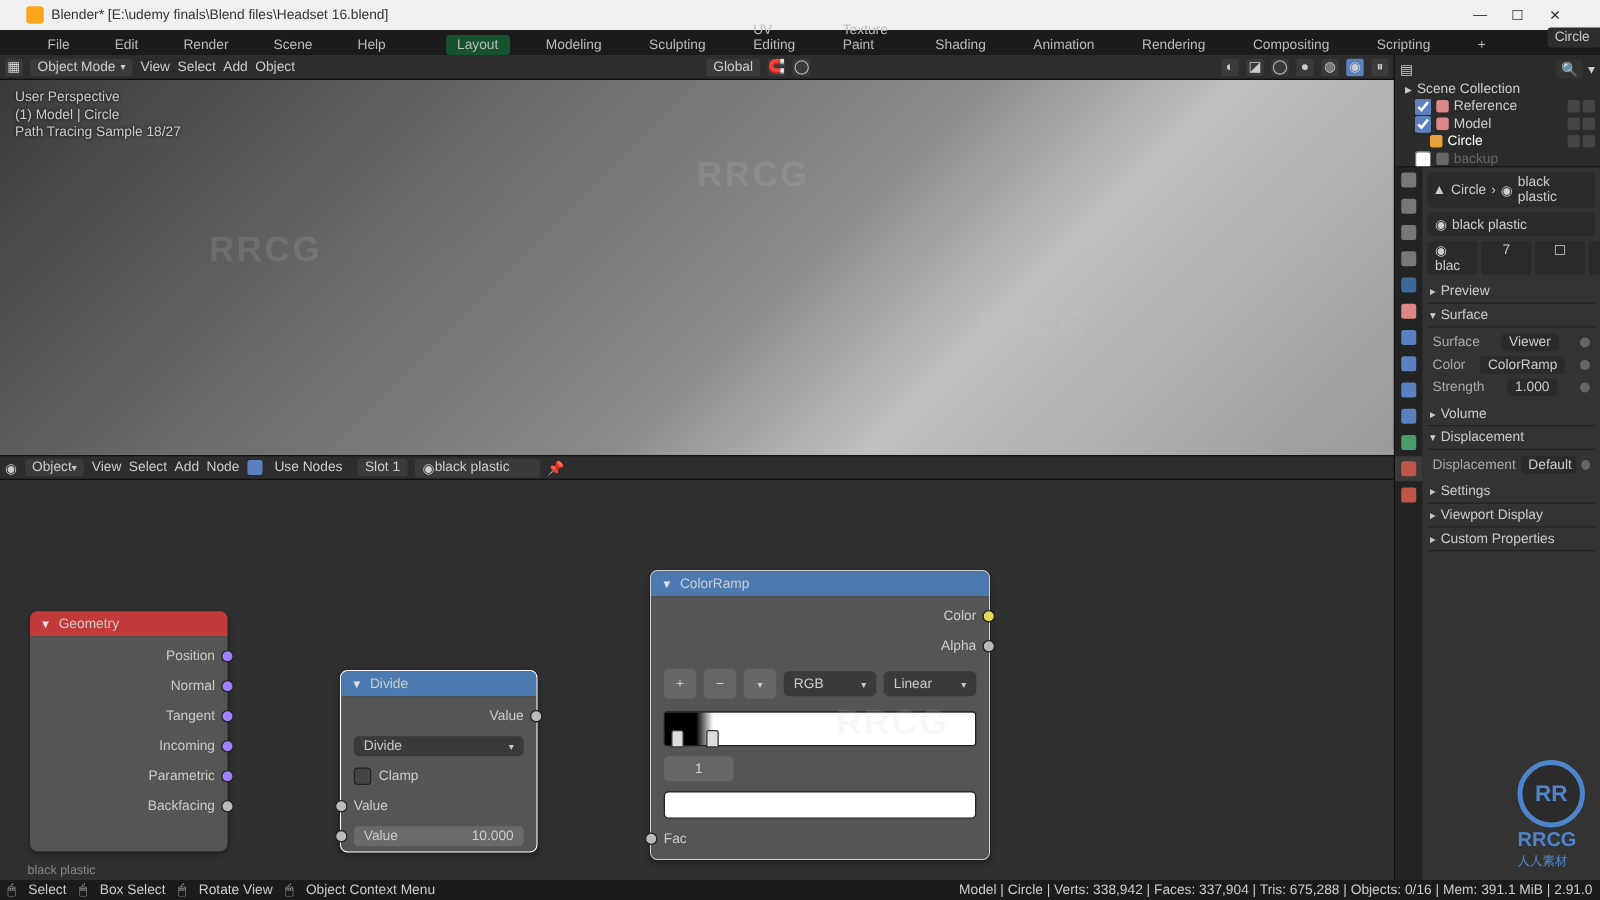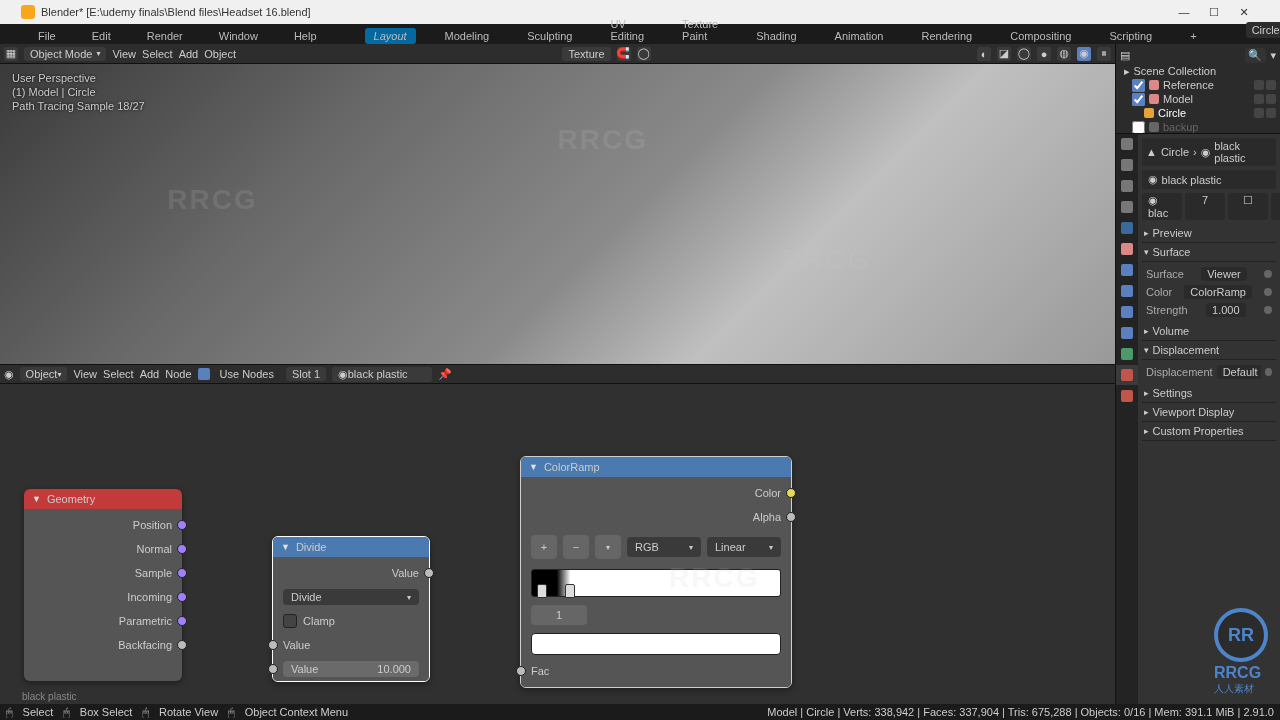--- a/index.html
+++ b/index.html
@@ -10,21 +10,21 @@
 .titlebar .app-icon { width: 14px; height: 14px; background: #faa61a; border-radius: 3px; margin-right: 6px; }
 .titlebar .title { color: #333; font-size: 11px; flex: 1; }
 .titlebar .win-btns { display: flex; }
 .titlebar .win-btn { width: 30px; height: 18px; display: flex; align-items: center; justify-content: center; color: #333; }
 
 
 .topmenu { height: 20px; background: #1b1b1b; display: flex; align-items: flex-end; padding: 0 6px; gap: 20px; }
 .topmenu .logo { width: 14px; height: 14px; background: #faa61a; border-radius: 3px; margin-right: 4px; }
 .topmenu .item { padding: 2px 8px; color: #bbb; }
 .topmenu .ws { padding: 2px 9px; color: #bbb; }
-.topmenu .ws.active { background: #0369a1; border-radius: 3px; font-style: italic; }
+.topmenu .ws.active { background: #14532d; border-radius: 3px; }
 .topmenu .spacer { flex: 1; }
 .topmenu .right { display: flex; align-items: center; gap: 6px; }
 .topmenu .field { background: #2d2d2d; border-radius: 3px; padding: 2px 6px; min-width: 60px; }
 
 
 .main-split { display: flex; height: calc(100% - 20px - 20px - 16px); }
 .main-left { flex: 1; display: flex; flex-direction: column; }
 .main-right { width: 165px; background: #2b2b2b; border-left: 1px solid #111; display: flex; flex-direction: column; }
 
 
@@ -136,21 +136,21 @@
     <div class="win-btn">☐</div>
     <div class="win-btn">✕</div>
   </div>
 </div>
 
 <div class="topmenu">
   <div class="logo"></div>
   <span class="item">File</span>
   <span class="item">Edit</span>
   <span class="item">Render</span>
-  <span class="item">Window</span>
+  <span class="item">Scene</span>
   <span class="item">Help</span>
   <span style="width:10px"></span>
   <span class="ws active">Layout</span>
   <span class="ws">Modeling</span>
   <span class="ws">Sculpting</span>
   <span class="ws">UV Editing</span>
   <span class="ws">Texture Paint</span>
   <span class="ws">Shading</span>
   <span class="ws">Animation</span>
   <span class="ws">Rendering</span>
@@ -172,21 +172,21 @@
       <span class="dd">
           <span>Object Mode</span> 
           <span style="font-size:8px">▾</span>
         </span>
       <span>View</span>
       <span>Select</span>
       <span>Add</span>
       <span>Object</span>
       <span class="sep"></span>
       <span class="dd">
-          <span>Texture</span>
+          <span>Global</span>
         </span>
       <span class="ico" style="background:#3a3a3a">🧲</span>
       <span class="ico" style="background:#3a3a3a">◯</span>
       <span class="sep"></span>
       <span class="ico" style="background:#3a3a3a">◐</span>
       <span class="ico" style="background:#3a3a3a">◪</span>
       <span class="ico" style="background:#3a3a3a">◯</span>
       <span class="ico" style="background:#3a3a3a">●</span>
       <span class="ico" style="background:#3a3a3a">◍</span>
       <span class="ico" style="background:#5a80c0">◉</span>
@@ -242,21 +242,21 @@
         <div class="nbody">
           <div class="row right">
               <span>Position</span>
               <span class="sock out purple"></span>
             </div>
           <div class="row right">
               <span>Normal</span>
               <span class="sock out purple"></span>
             </div>
           <div class="row right">
-              <span>Sample</span>
+              <span>Tangent</span>
               <span class="sock out purple"></span>
             </div>
           <div class="row right">
               <span>Incoming</span>
               <span class="sock out purple"></span>
             </div>
           <div class="row right">
               <span>Parametric</span>
               <span class="sock out purple"></span>
             </div>

